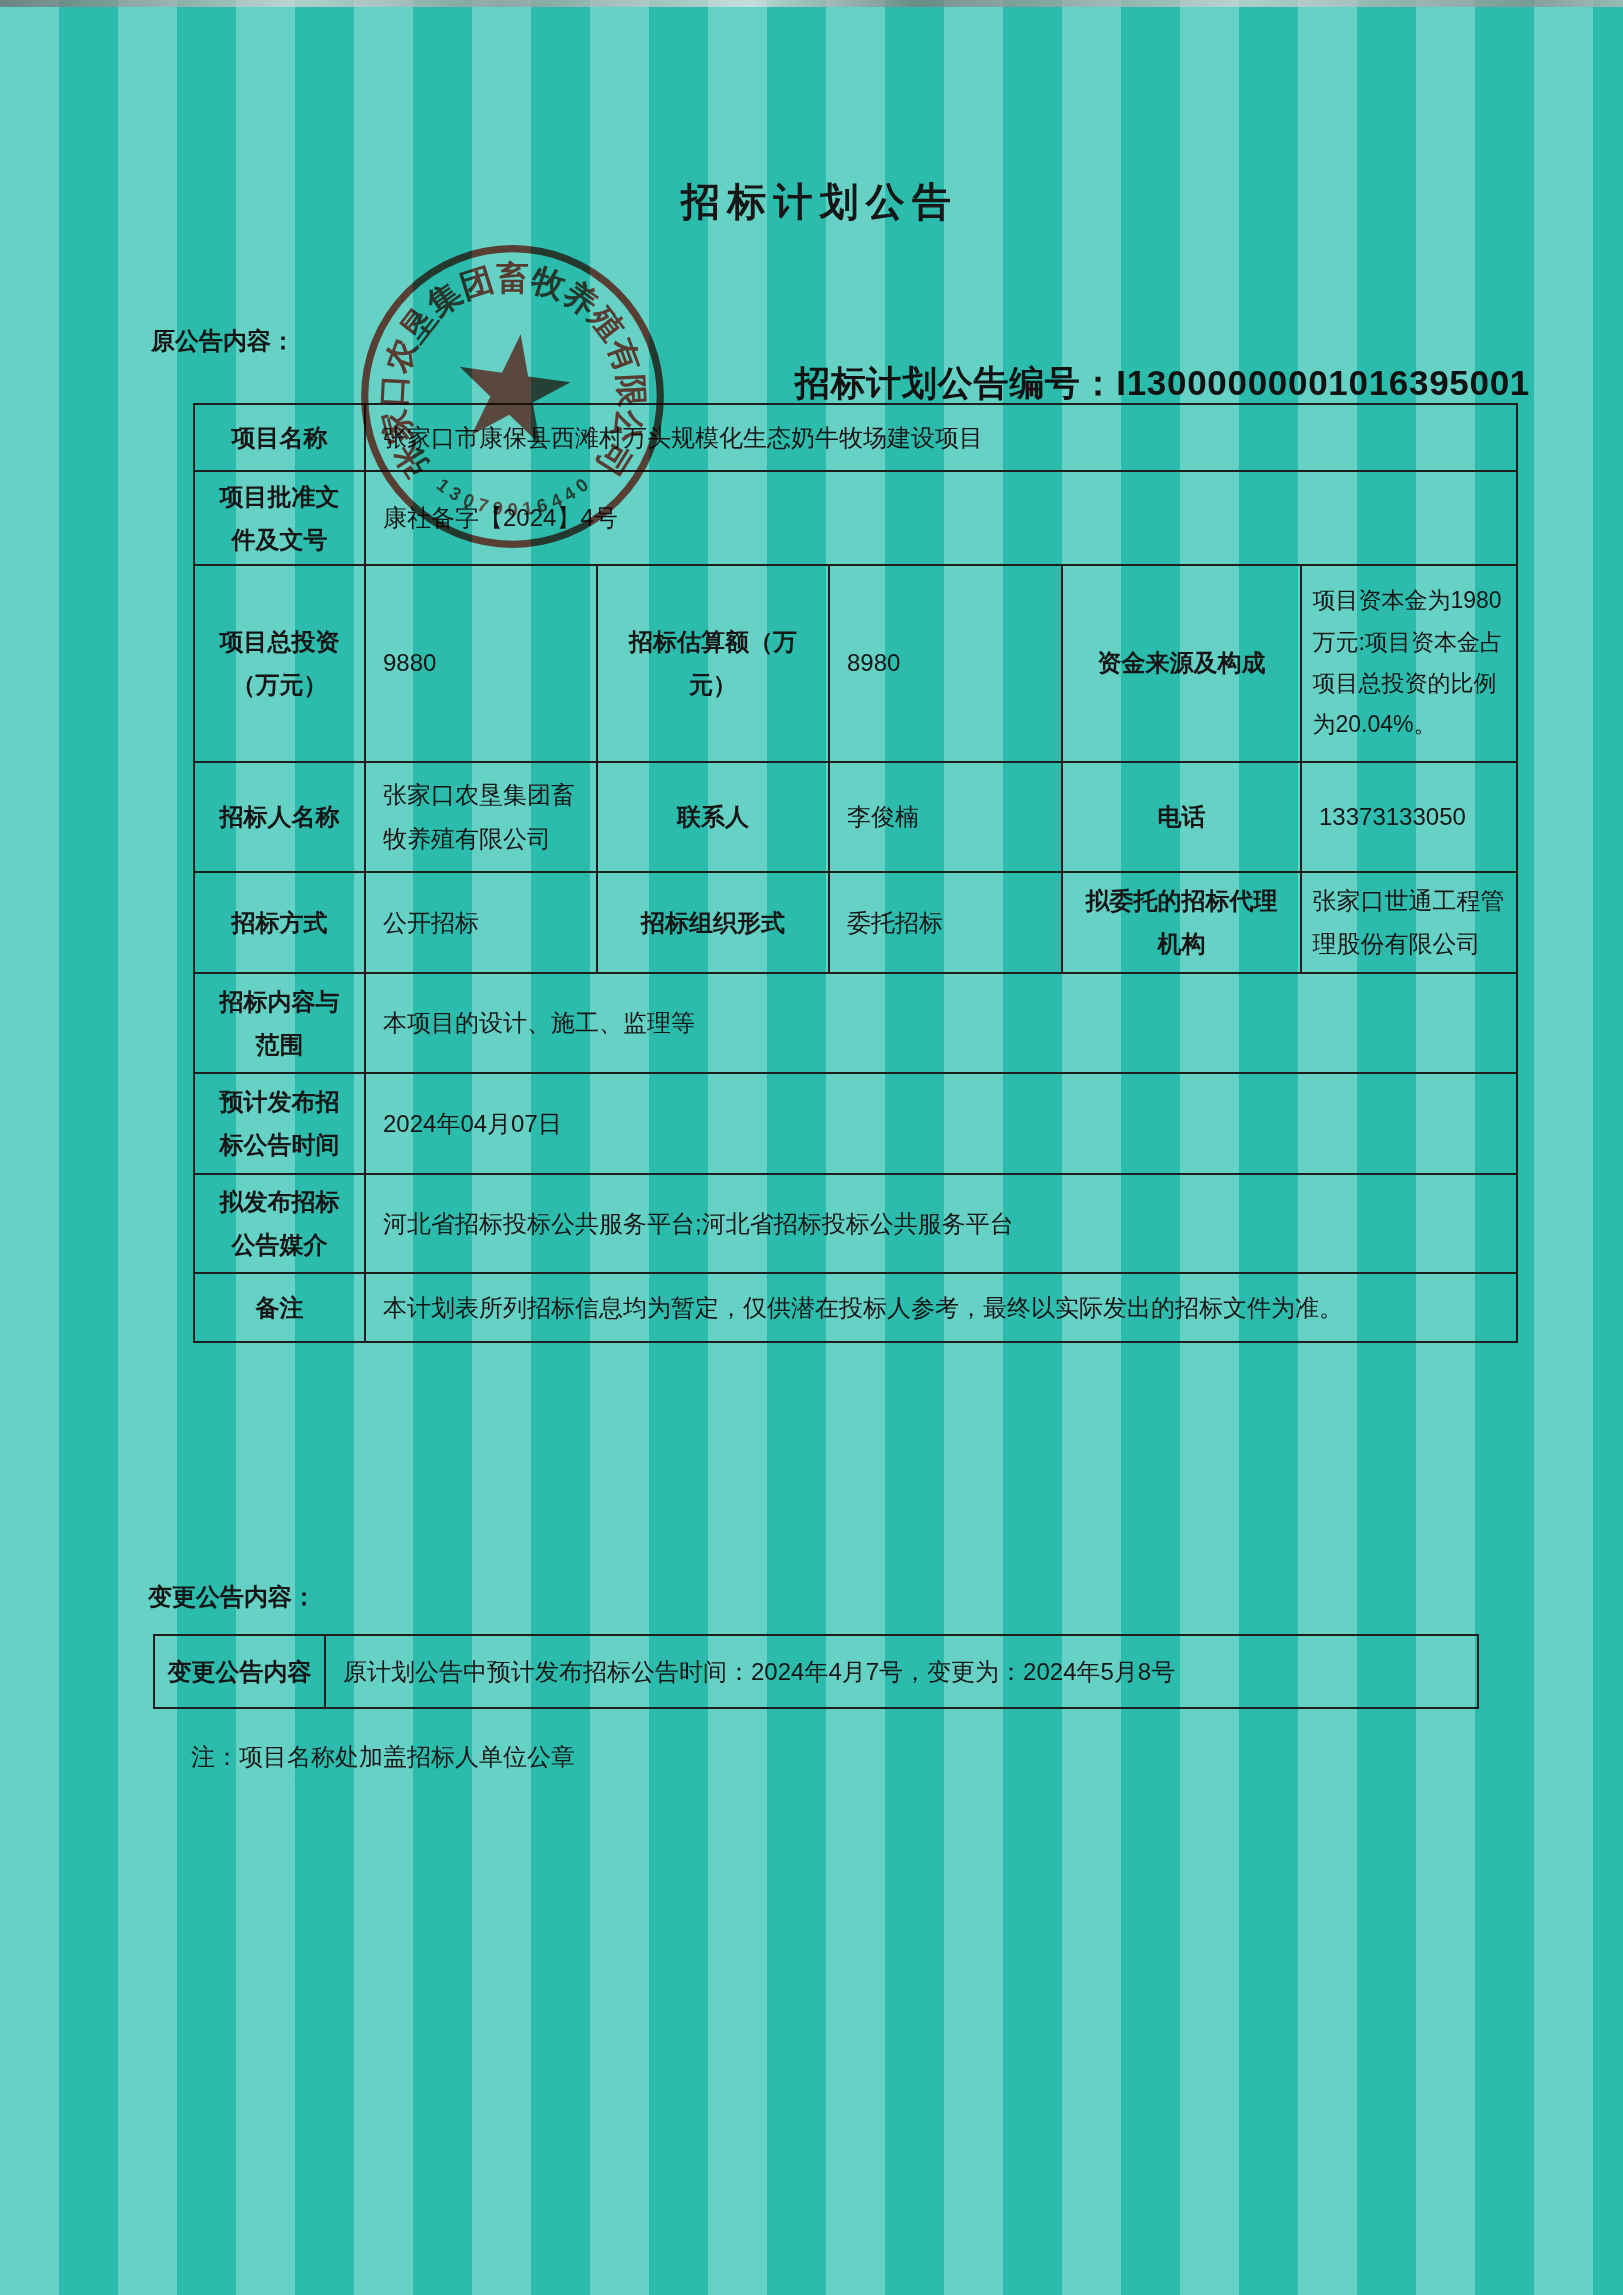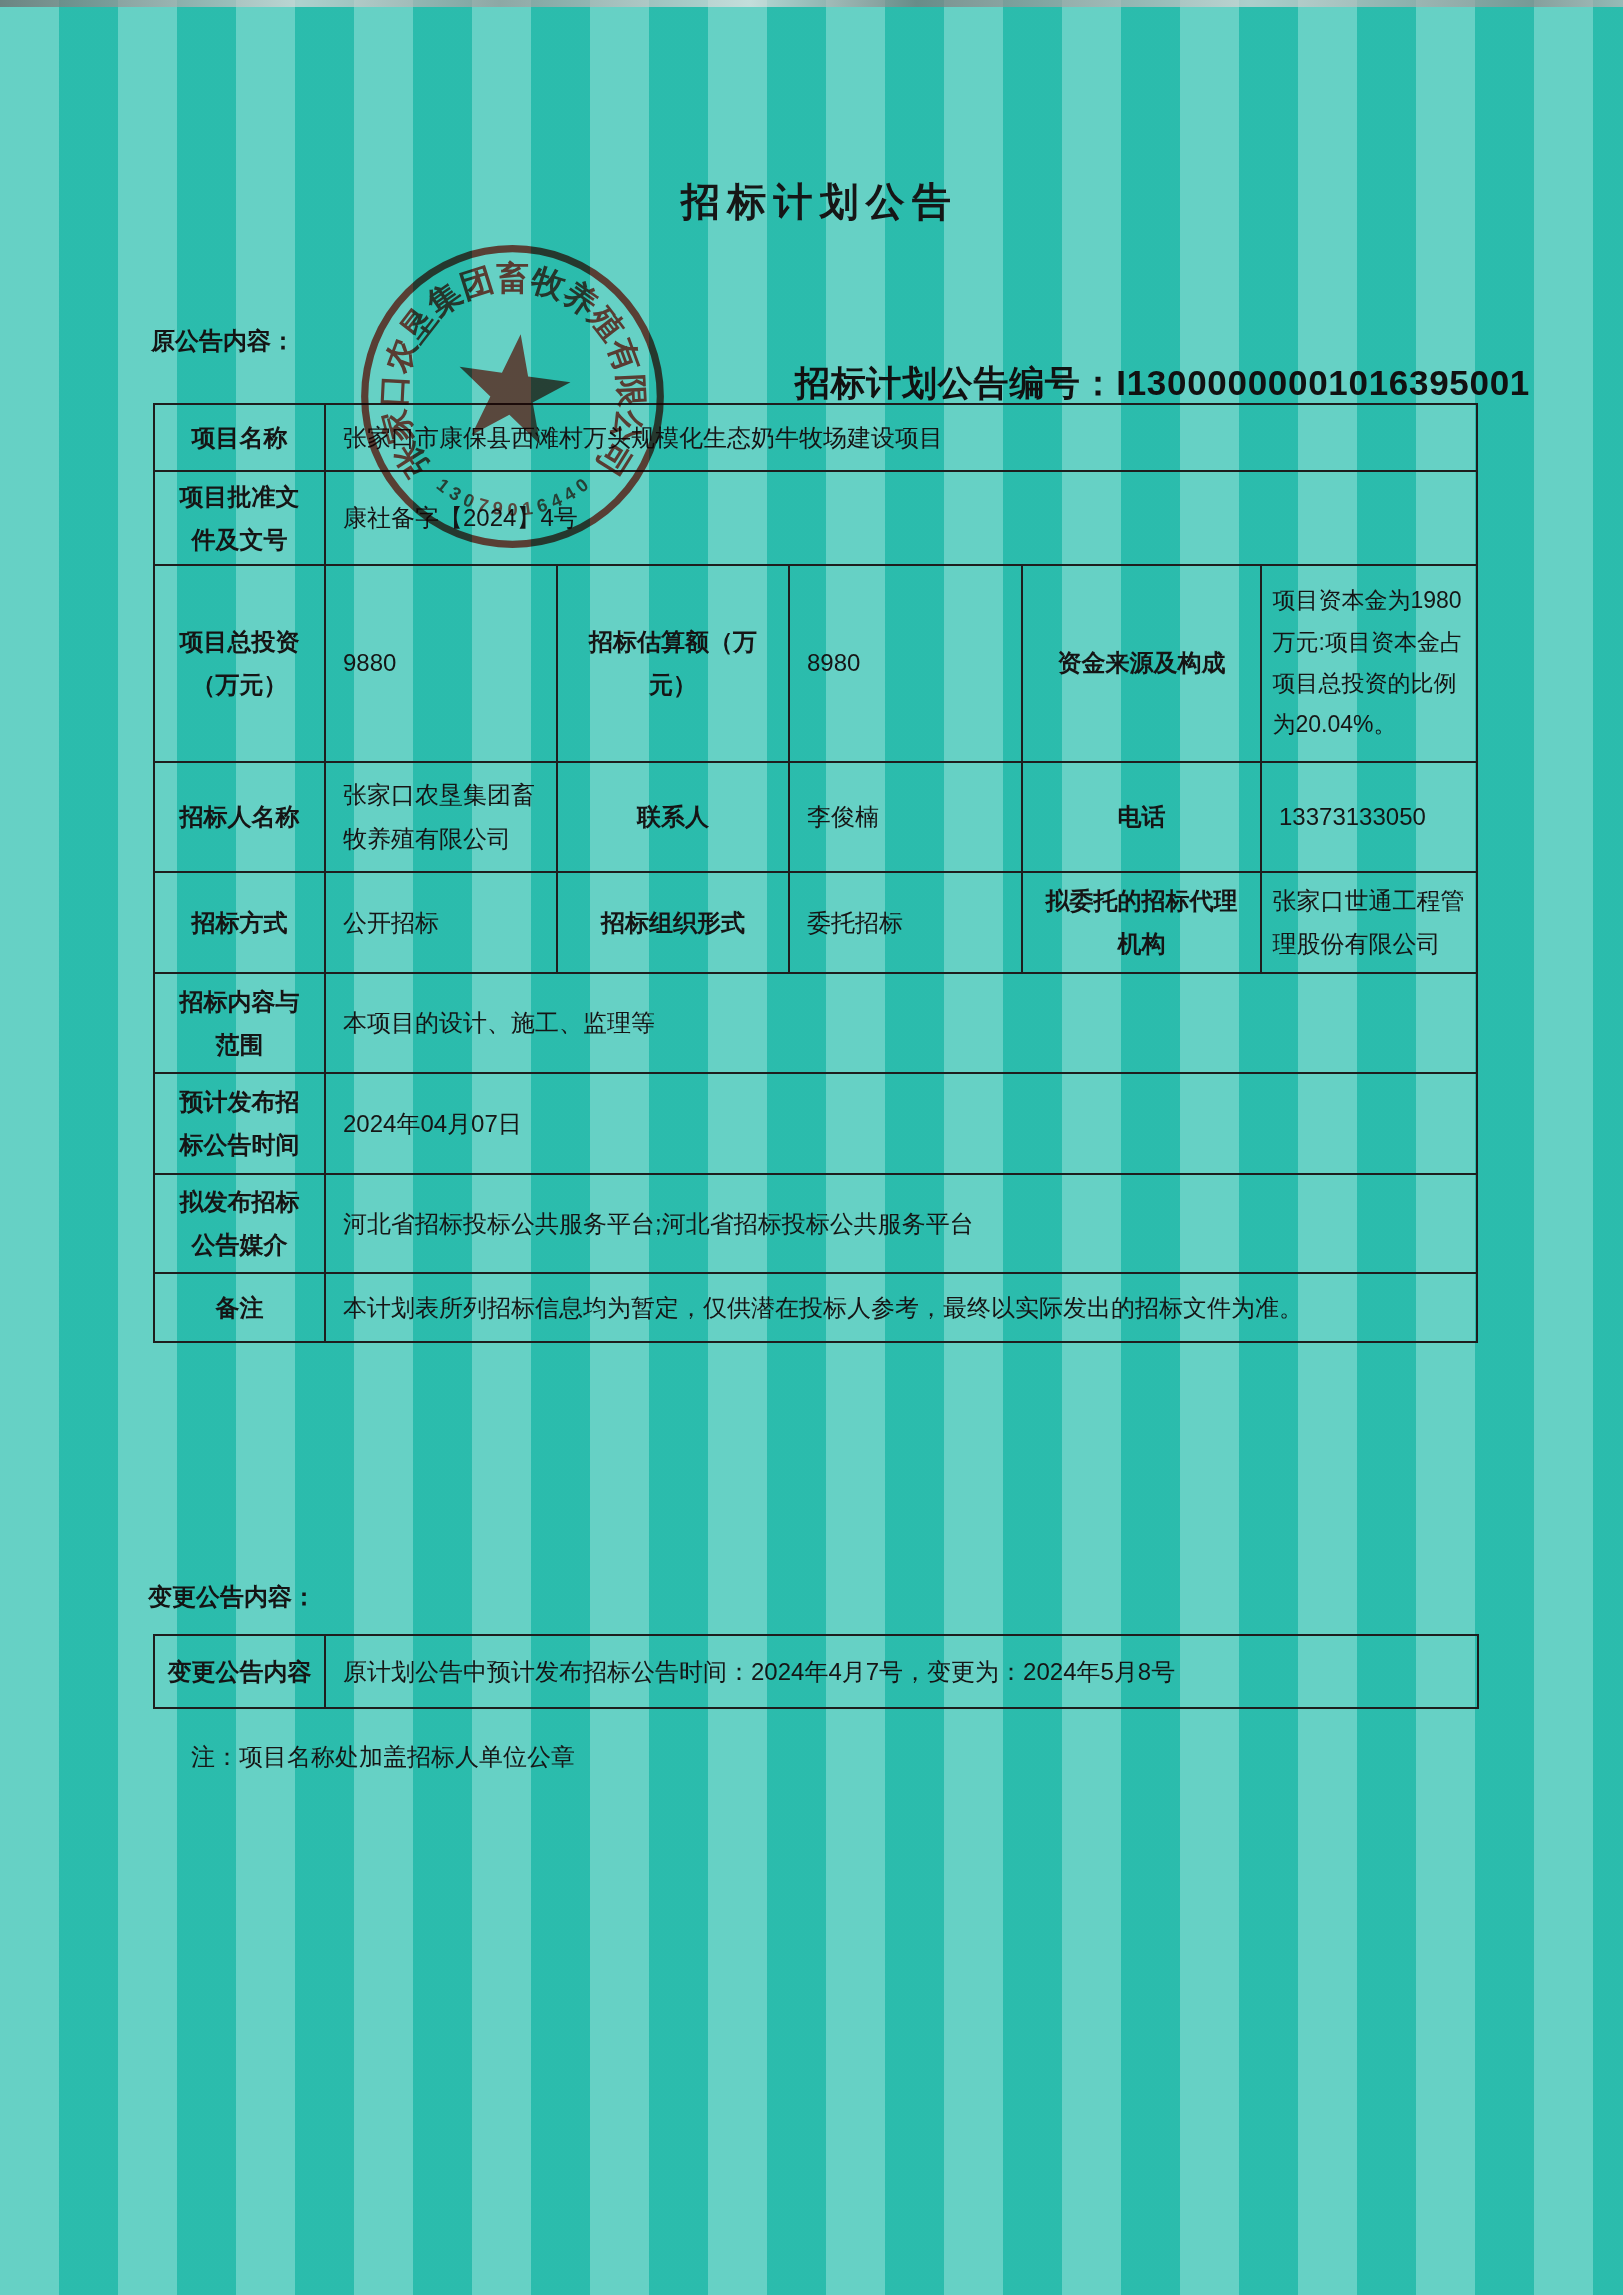--- a/index.html
+++ b/index.html
@@ -41,21 +41,21 @@
     border-collapse:collapse;table-layout:fixed;
     width:1323px;
     font-size:24px;color:#151515;
   }
   table.sheet td{
     border:2px solid #1e1e1e;
     vertical-align:middle;
     line-height:1.8;
     overflow:hidden;
   }
-  table.t1{top:403px;}
+  table.t1{top:403px;margin-left:40px;}
   table.t2{top:1634px;border-radius:18px;}
   table.sheet{border:2.6px solid #1a1a1a;}
   td.lab{
     font-weight:bold;text-align:center;
     padding:2.6px 13px;line-height:1.75;
   }
   td.val{
     padding:2.6px 6.5px 2.6px 17px;text-align:left;
   }
   td.val-tight{

